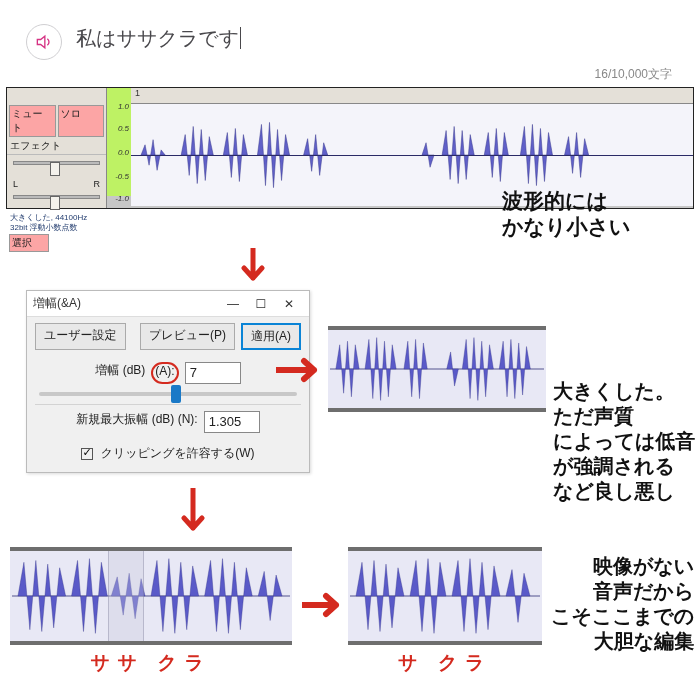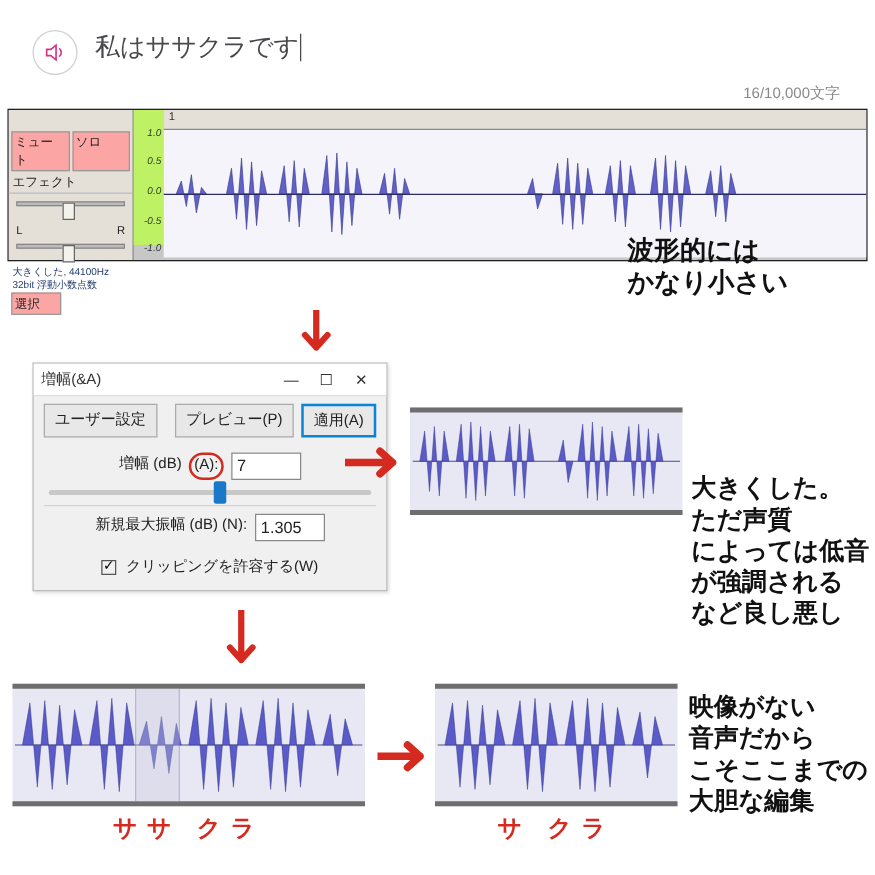--- a/index.html
+++ b/index.html
@@ -30,21 +30,21 @@
   .wave-area svg { width:100%; height:100%; display:block; }
   .time-header { position:absolute; left:124px; right:0; top:0; height:16px; background:#e4e0d8; border-bottom:1px solid #888; font-size:9px; padding-left:4px; color:#333; }
   .tclose { position:absolute; left:2px; top:2px; width:70px; font-size:10px; display:flex; gap:2px; align-items:center; }
   .tclose .x { width:11px; height:11px; background:#ece9e0; border:1px solid #666; font-size:9px; line-height:9px; text-align:center; }
   .tclose .dd { flex:1; background:#ece9e0; border:1px solid #666; height:11px; }
   .tclose .arr { width:11px;height:11px; background:#ece9e0; border:1px solid #666; font-size:8px; text-align:center; }
   
   .anno { font-weight:700; font-size:21px; color:#111; line-height:1.25; white-space:pre-line; }
   .anno1 { position:absolute; left:502px; top:188px; }
   .anno2 { position:absolute; left:553px; top:335px; font-size:20px;margin-top:44px;}
-  .anno3 { position:absolute; left:551px; top:554px; font-size:20px;}
+  .anno3 { position:absolute; left:551px; top:554px; font-size:20px;text-align:right;}
   .arrow-down1 { position:absolute; left:238px; top:248px; }
   .arrow-down2 { position:absolute; left:178px; top:488px; }
   .arrow-right1 { position:absolute; left:276px; top:355px; }
   .arrow-right2 { position:absolute; left:302px; top:590px; }
   .arrow svg { display:block; }
   
   .dialog { position:absolute; left:10px; top:290px; width:284px; background:#f0f0f0; border:1px solid #bbb; box-shadow:1px 1px 3px rgba(0,0,0,.15); font-size:12px;margin-left:16px; }
   .dialog .titlebar { display:flex; align-items:center; background:#fff; padding:4px 6px; border-bottom:1px solid #ddd; }
   .dialog .titlebar .t { flex:1; font-size:12px; color:#333; }
   .winbtn { width:28px; text-align:center; font-size:12px; color:#333; }

